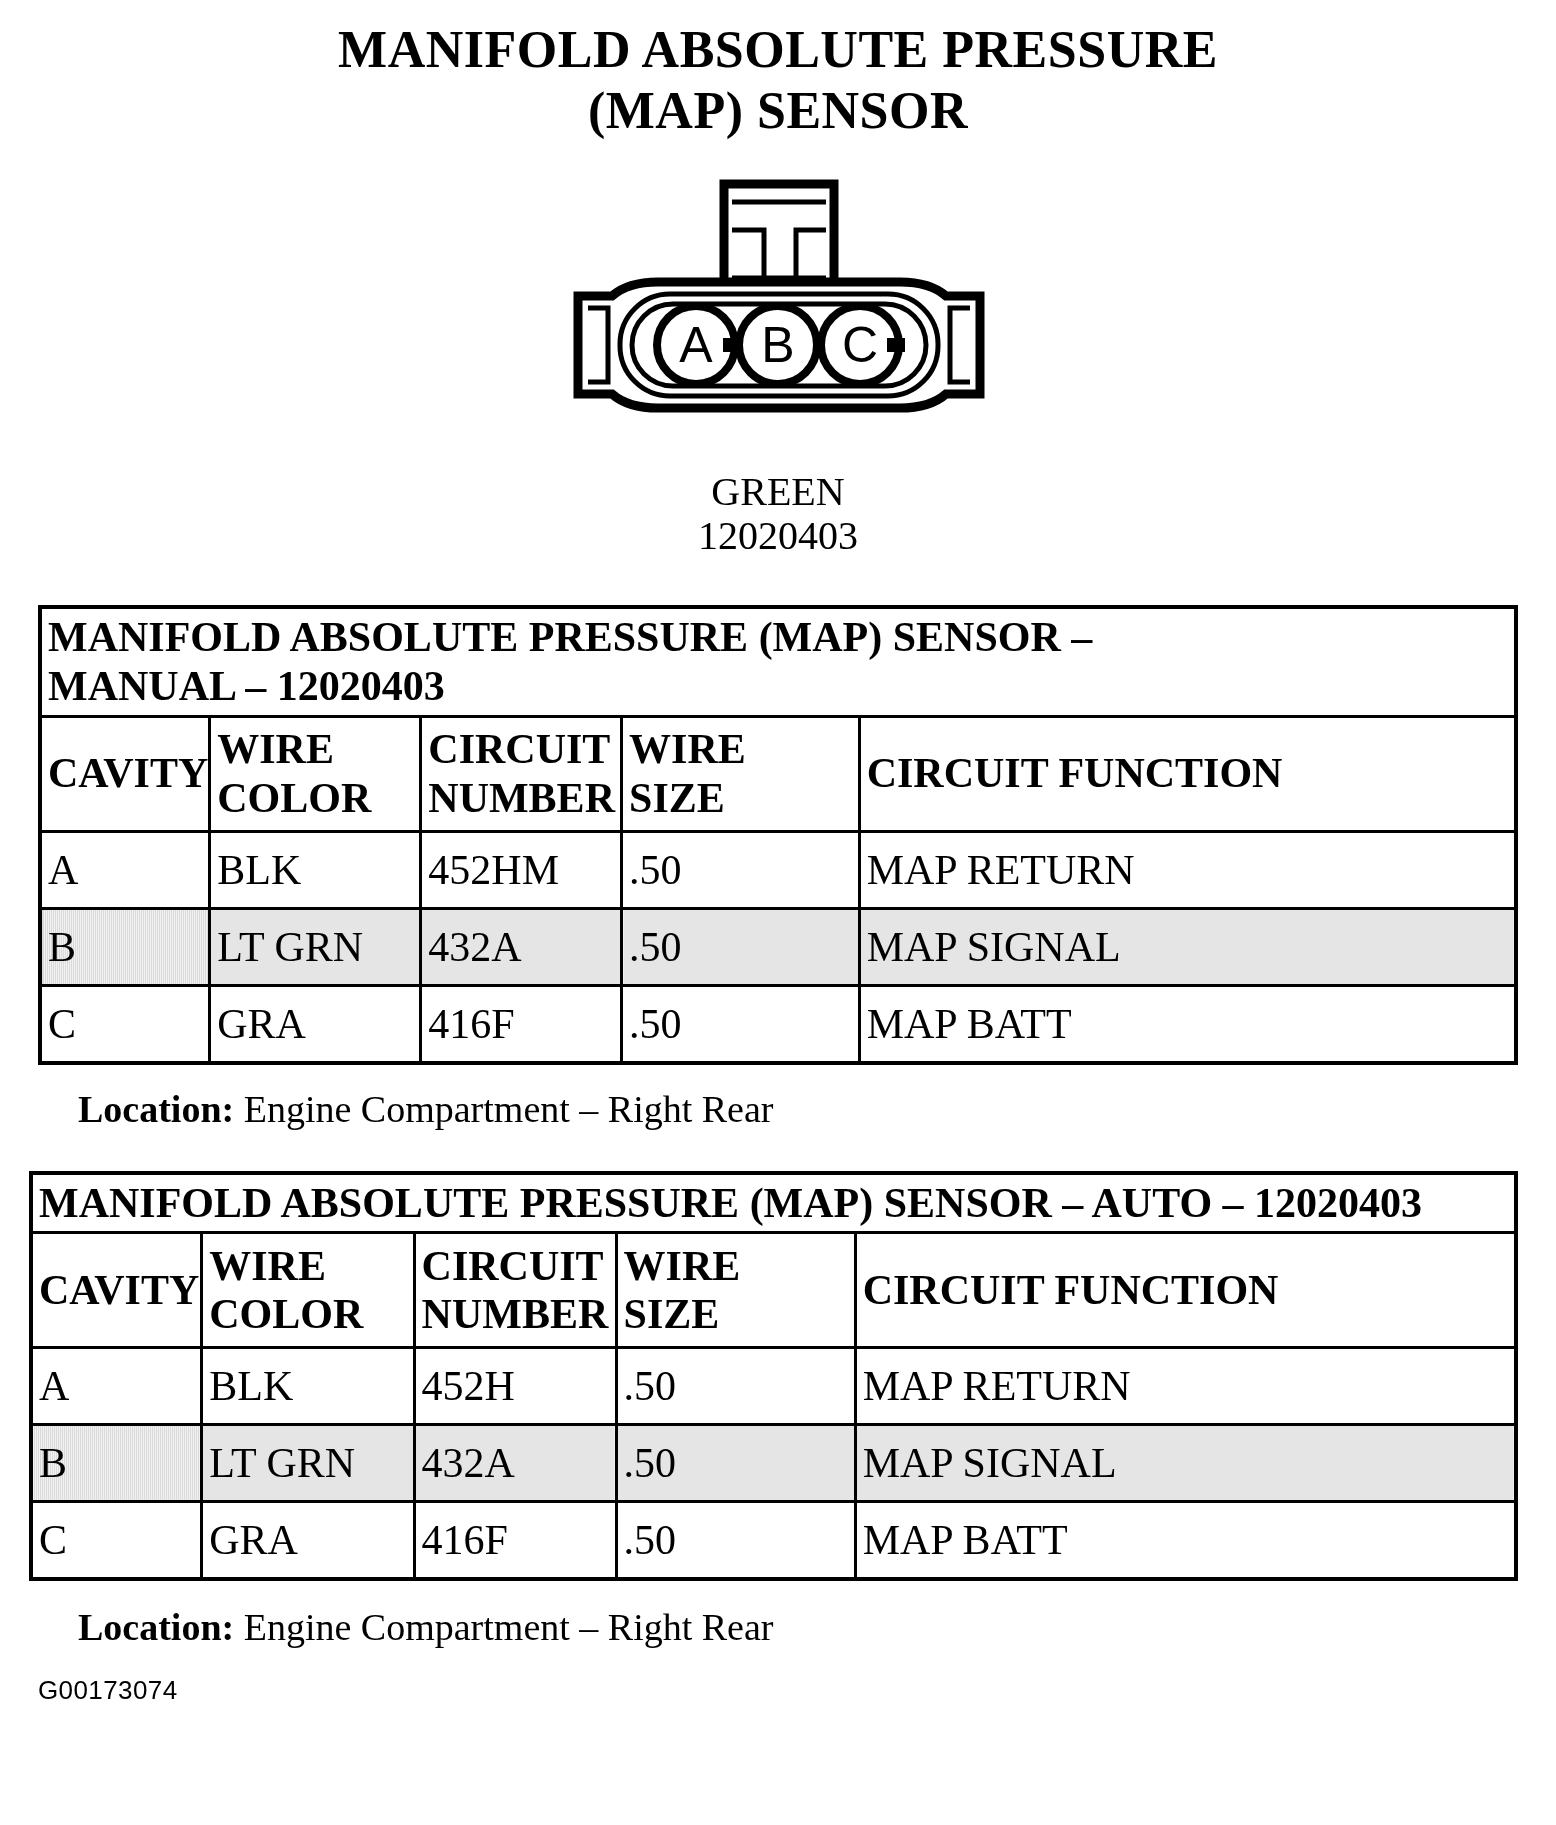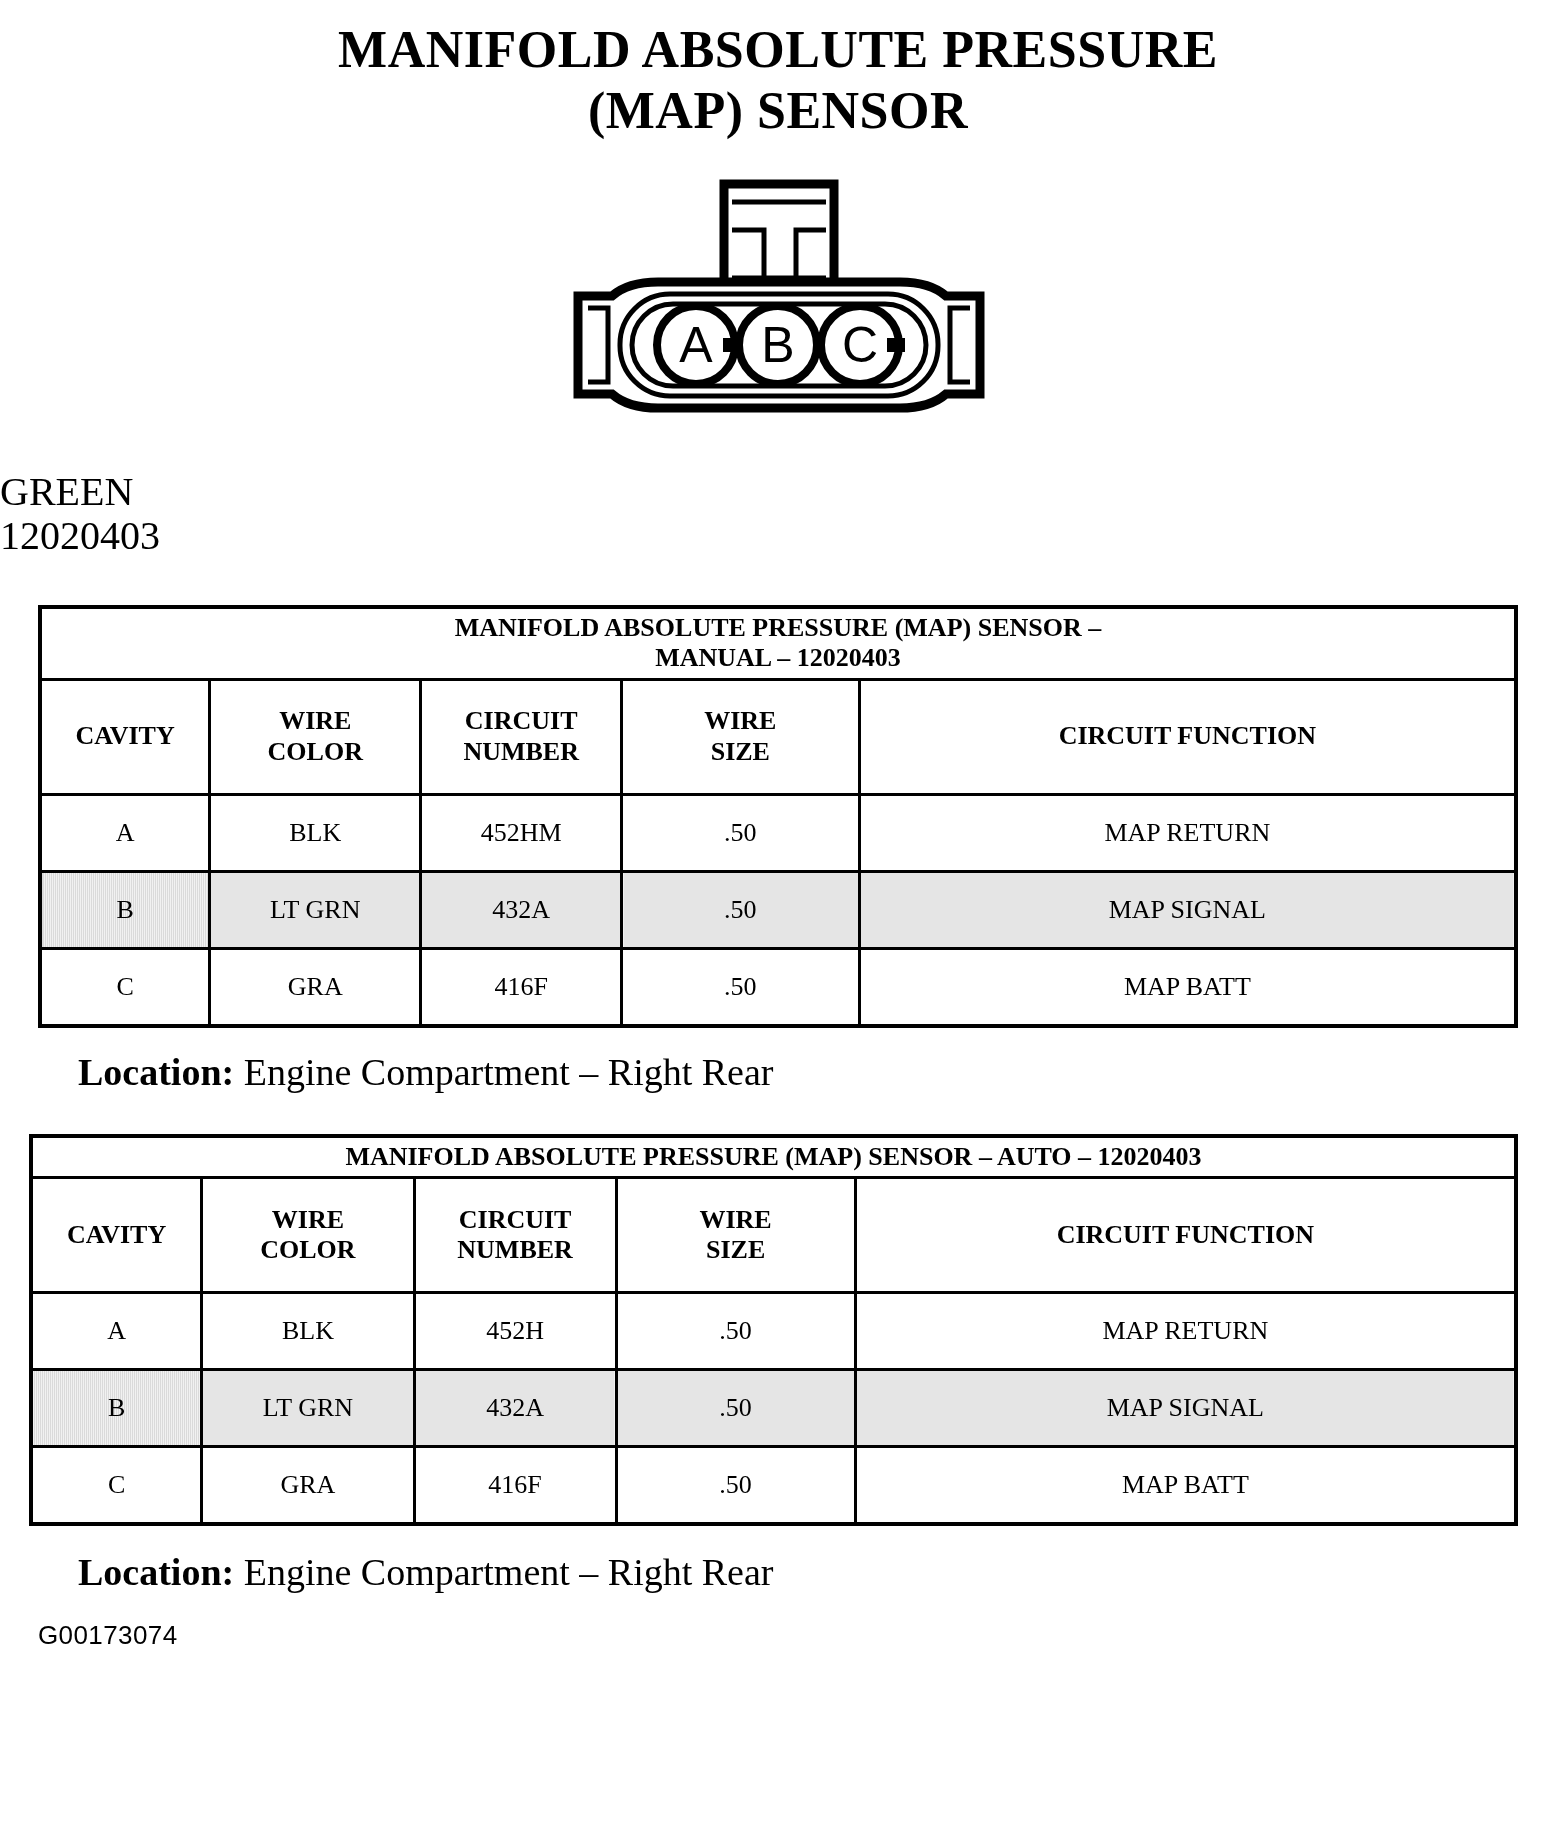--- a/index.html
+++ b/index.html
@@ -31,20 +31,21 @@
   .connector-wrap {
     width: 100%;
     display: flex;
     justify-content: center;
     margin-top: 36px;
   }
   .connector-svg { display: block; }
 
   
   .connector-caption {
+    text-align: center;
     font-size: 40px;
     line-height: 1.12;
     margin-top: 32px;
   }
   .connector-caption .line { display: block; }
 
   
   .table-block { padding: 0 38px; }
   #table-block-1 { margin-top: 46px; }
   #table-block-2 { margin-top: 40px; padding-left: 29px; }
@@ -53,23 +54,23 @@
     width: 100%;
     border-collapse: collapse;
     table-layout: fixed;
     border: 4px solid #000;
   }
   table.pinout td {
     border-left: 3px solid #000;
     border-right: 3px solid #000;
     border-top: 3px solid #000;
     border-bottom: 3px solid #000;
-    text-align: center;
+    text-align: left;
     vertical-align: middle;
-    font-size: 26px;
+    font-size: 42px;
     padding: 4px 6px;
   }
   td.title-cell {
     font-weight: bold;
     font-size: 37px;
     line-height: 1.16;
     padding: 12px 6px 14px 6px;
     border-left: none;
     border-right: none;
     border-top: none;

